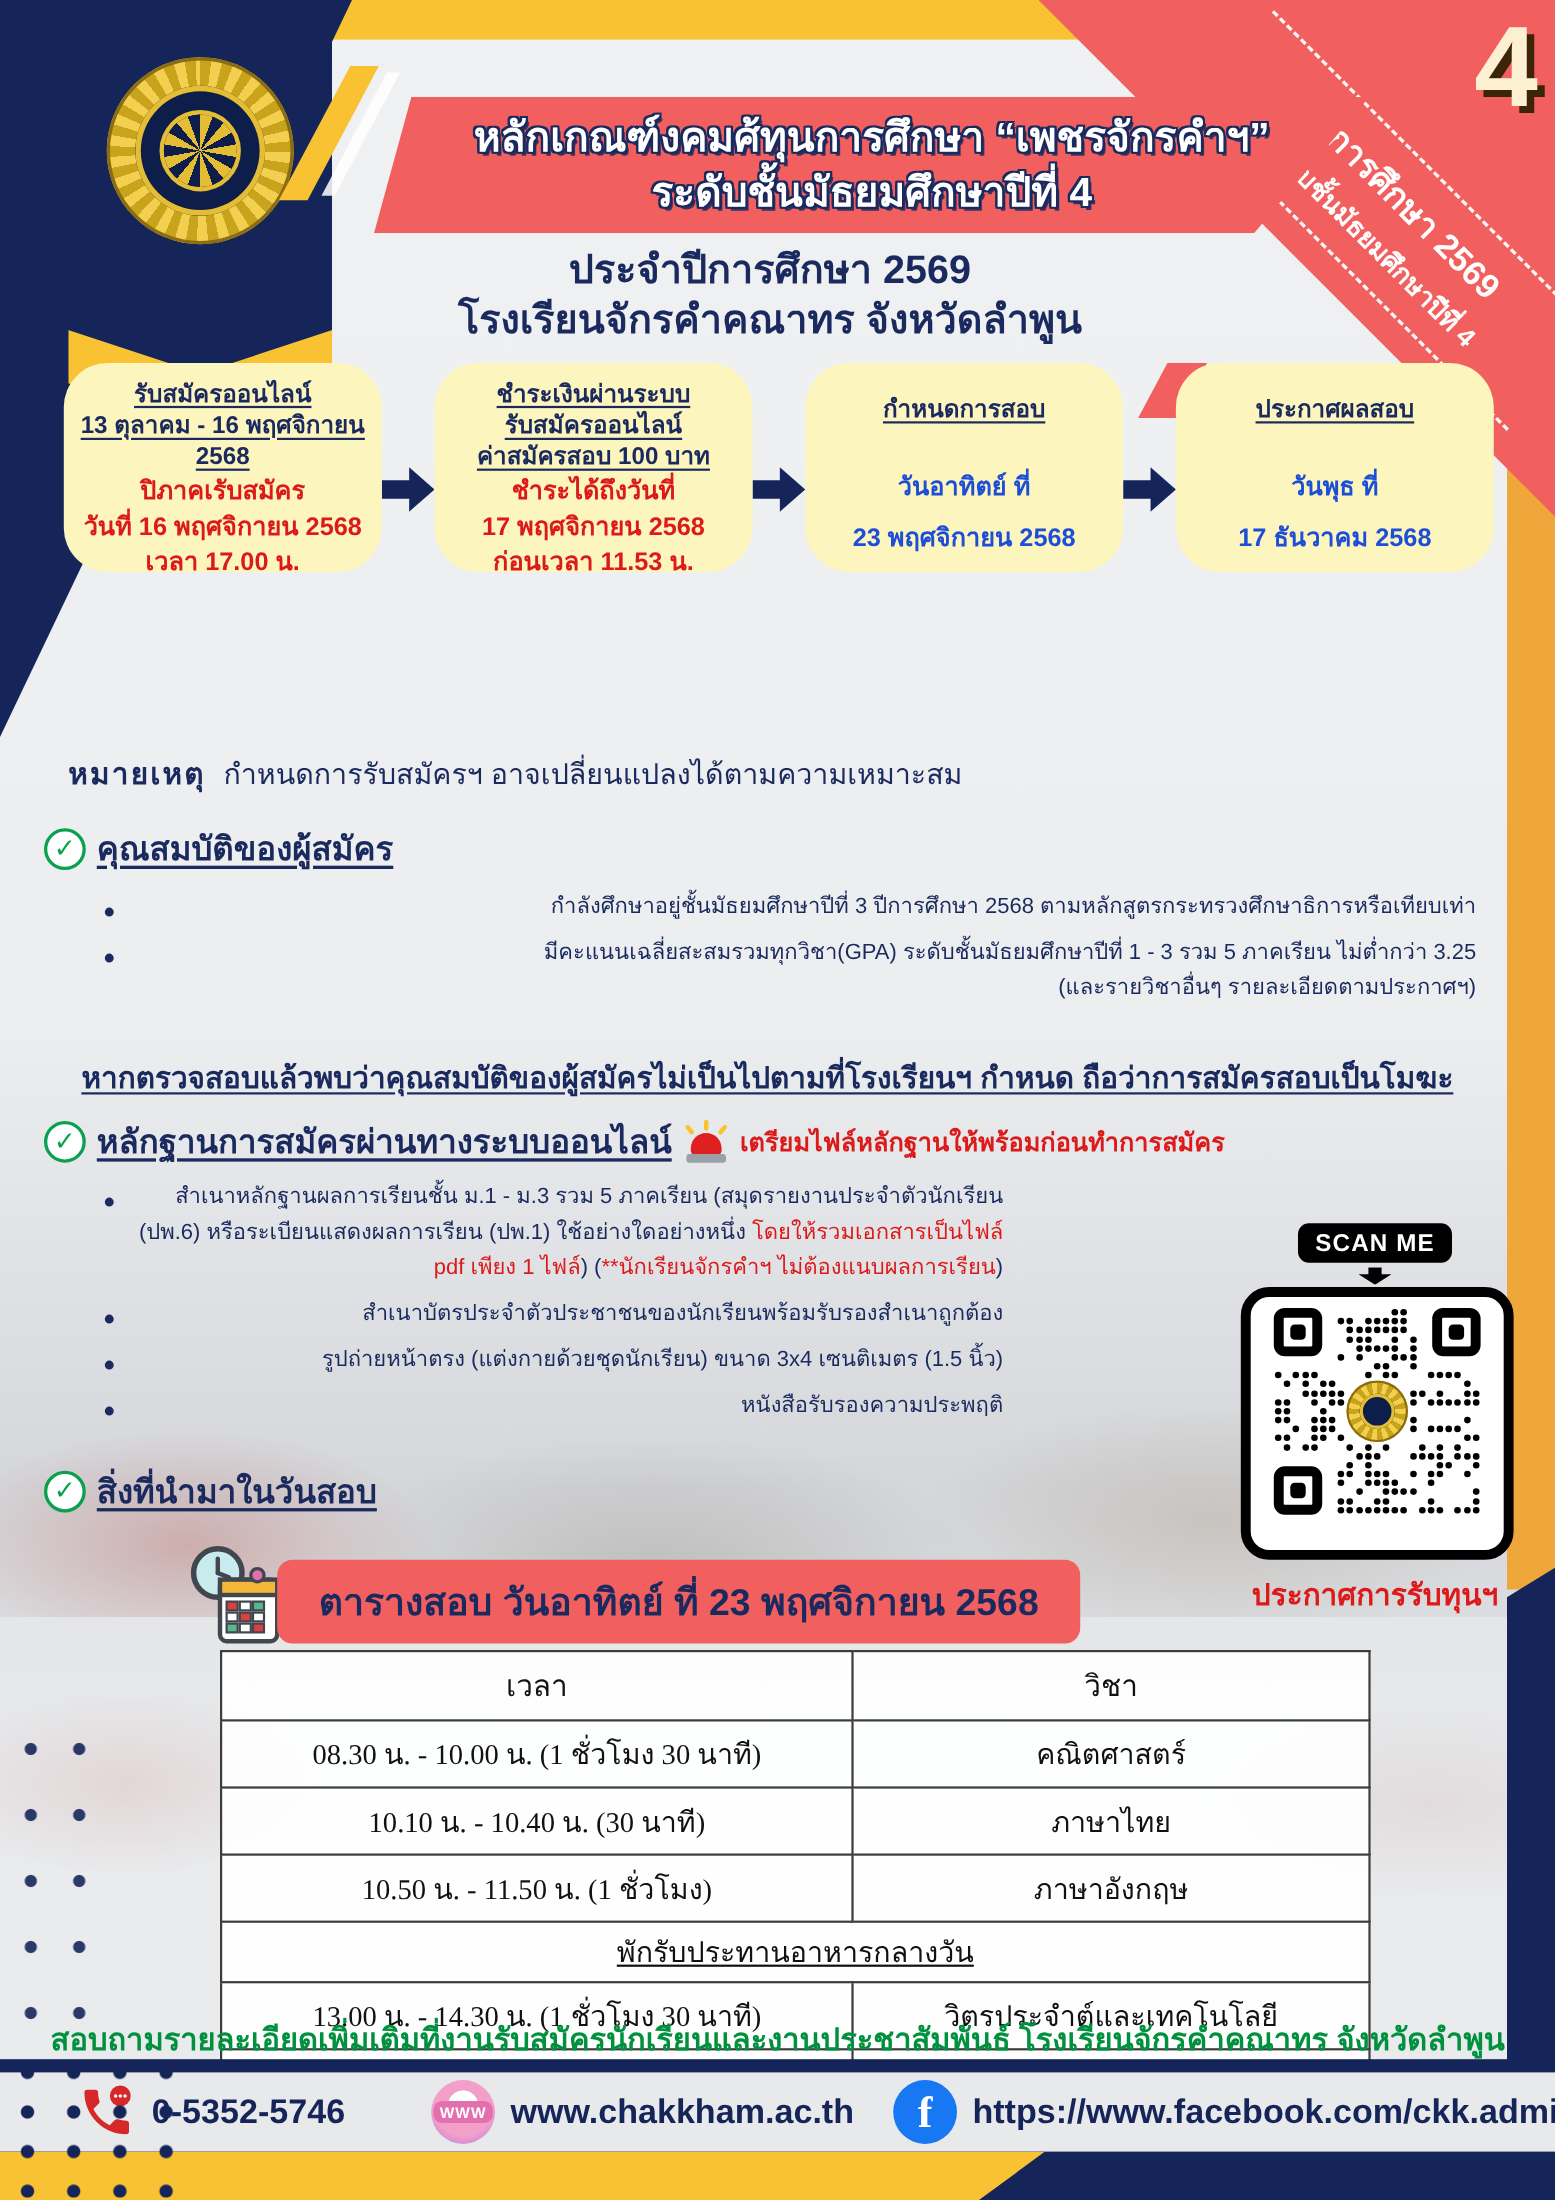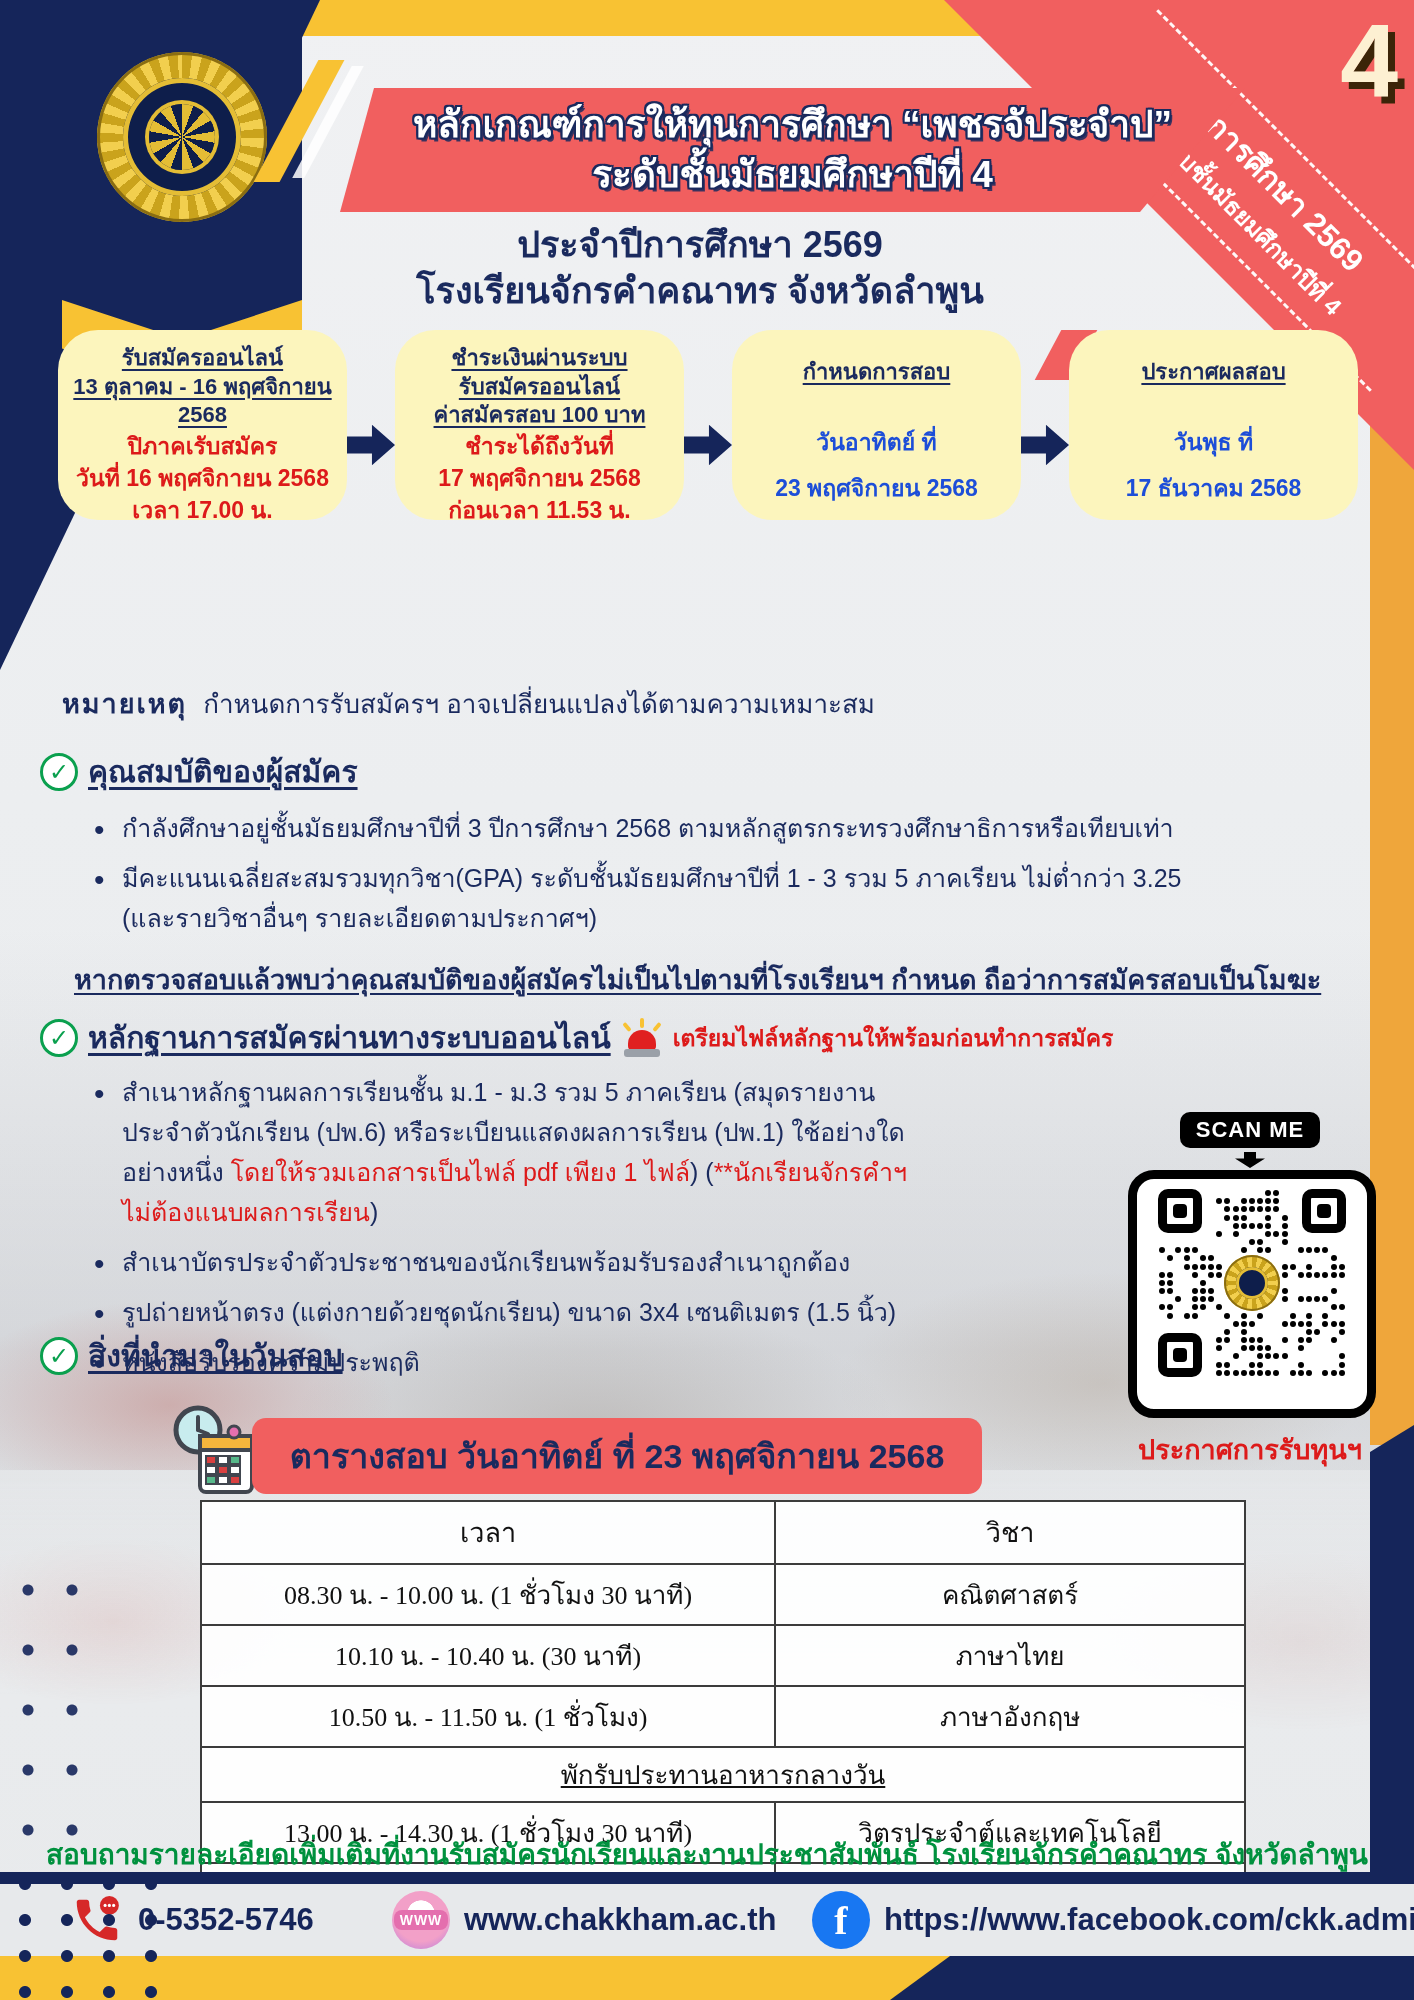--- a/index.html
+++ b/index.html
@@ -66,21 +66,21 @@
   .gap18{height:14px;}
   .t-arrow{width:48px;height:42px;background:#15255a;flex:0 0 48px;margin-top:40px;
         clip-path:polygon(0 30%,52% 30%,52% 2%,100% 50%,52% 98%,52% 70%,0 70%);}
   
   .note{position:absolute;left:62px;top:682px;font-size:26px;color:#1a2a5e;}
   .note b{font-size:27px;font-weight:800;letter-spacing:2px;margin-right:16px;}
   .sec-head{position:absolute;display:flex;align-items:center;gap:10px;}
   .check{width:32px;height:32px;border-radius:50%;background:#fff;border:3px solid #0aa04e;color:#0aa04e;
          font-size:24px;font-weight:800;display:flex;align-items:center;justify-content:center;flex:0 0 32px;}
   .sec-title{font-size:30px;font-weight:800;color:#1a2a5e;text-decoration:underline;text-underline-offset:5px;}
-  .blist{position:absolute;margin:0;padding:0;list-style:none;font-size:25px;color:#1a2a5e;line-height:1.6;}
+  .blist{position:absolute;margin:0;padding:0;list-style:none;font-size:20px;color:#1a2a5e;line-height:1.6;text-align:right;}
   .blist li{position:relative;padding-left:30px;margin-bottom:10px;}
   .blist li::before{content:"\2022";position:absolute;left:2px;top:-2px;font-size:30px;color:#1a2a5e;}
   .sub-line{padding-left:30px;}
   .warning{position:absolute;left:74px;top:958px;width:1280px;font-size:27px;font-weight:800;color:#1a2a5e;
            text-decoration:underline;text-underline-offset:4px;}
   .alert-red{color:#dd1a1a;font-weight:800;font-size:23px;}
   .siren{position:relative;width:42px;height:40px;flex:0 0 42px;}
   .siren .dome{position:absolute;left:7px;top:12px;width:28px;height:20px;background:#e02020;
         border-radius:14px 14px 4px 4px;}
   .siren .base{position:absolute;left:3px;top:31px;width:36px;height:8px;background:#9aa0a8;border-radius:3px;}
@@ -163,21 +163,21 @@
     </div>
   </div>
   <div class="big4">4</div>
 
   <div class="slash" style="left:286px;top:60px;width:26px;height:122px;background:#f8c233;"></div>
   <div class="slash" style="left:322px;top:66px;width:12px;height:112px;background:rgba(255,255,255,.85);"></div>
   <div class="slash" style="left:1048px;top:330px;width:36px;height:50px;background:#f15f5f;"></div>
   <div class="slash" style="left:1098px;top:330px;width:26px;height:50px;background:#f8c233;"></div>
 
   <div class="title-banner">
-    <div class="title-line">หลักเกณฑ์การให้ทุนการศึกษา “เพชรจัประจำป”</div>
+    <div class="title-line">หลักเกณฑ์งคมศ้ทุนการศึกษา “เพชรจักรคำฯ”</div>
     <div class="title-line">ระดับชั้นมัธยมศึกษาปีที่ 4</div>
   </div>
   <div class="subline" style="top:216px;">ประจำปีการศึกษา 2569</div>
   <div class="subline" style="top:262px;">โรงเรียนจักรคำคณาทร จังหวัดลำพูน</div>
 
   <div class="timeline">
     <div class="step">
       <div class="step-h">
         <span>รับสมัครออนไลน์</span><br>
         <span>13 ตุลาคม - 16 พฤศจิกายน 2568</span>

